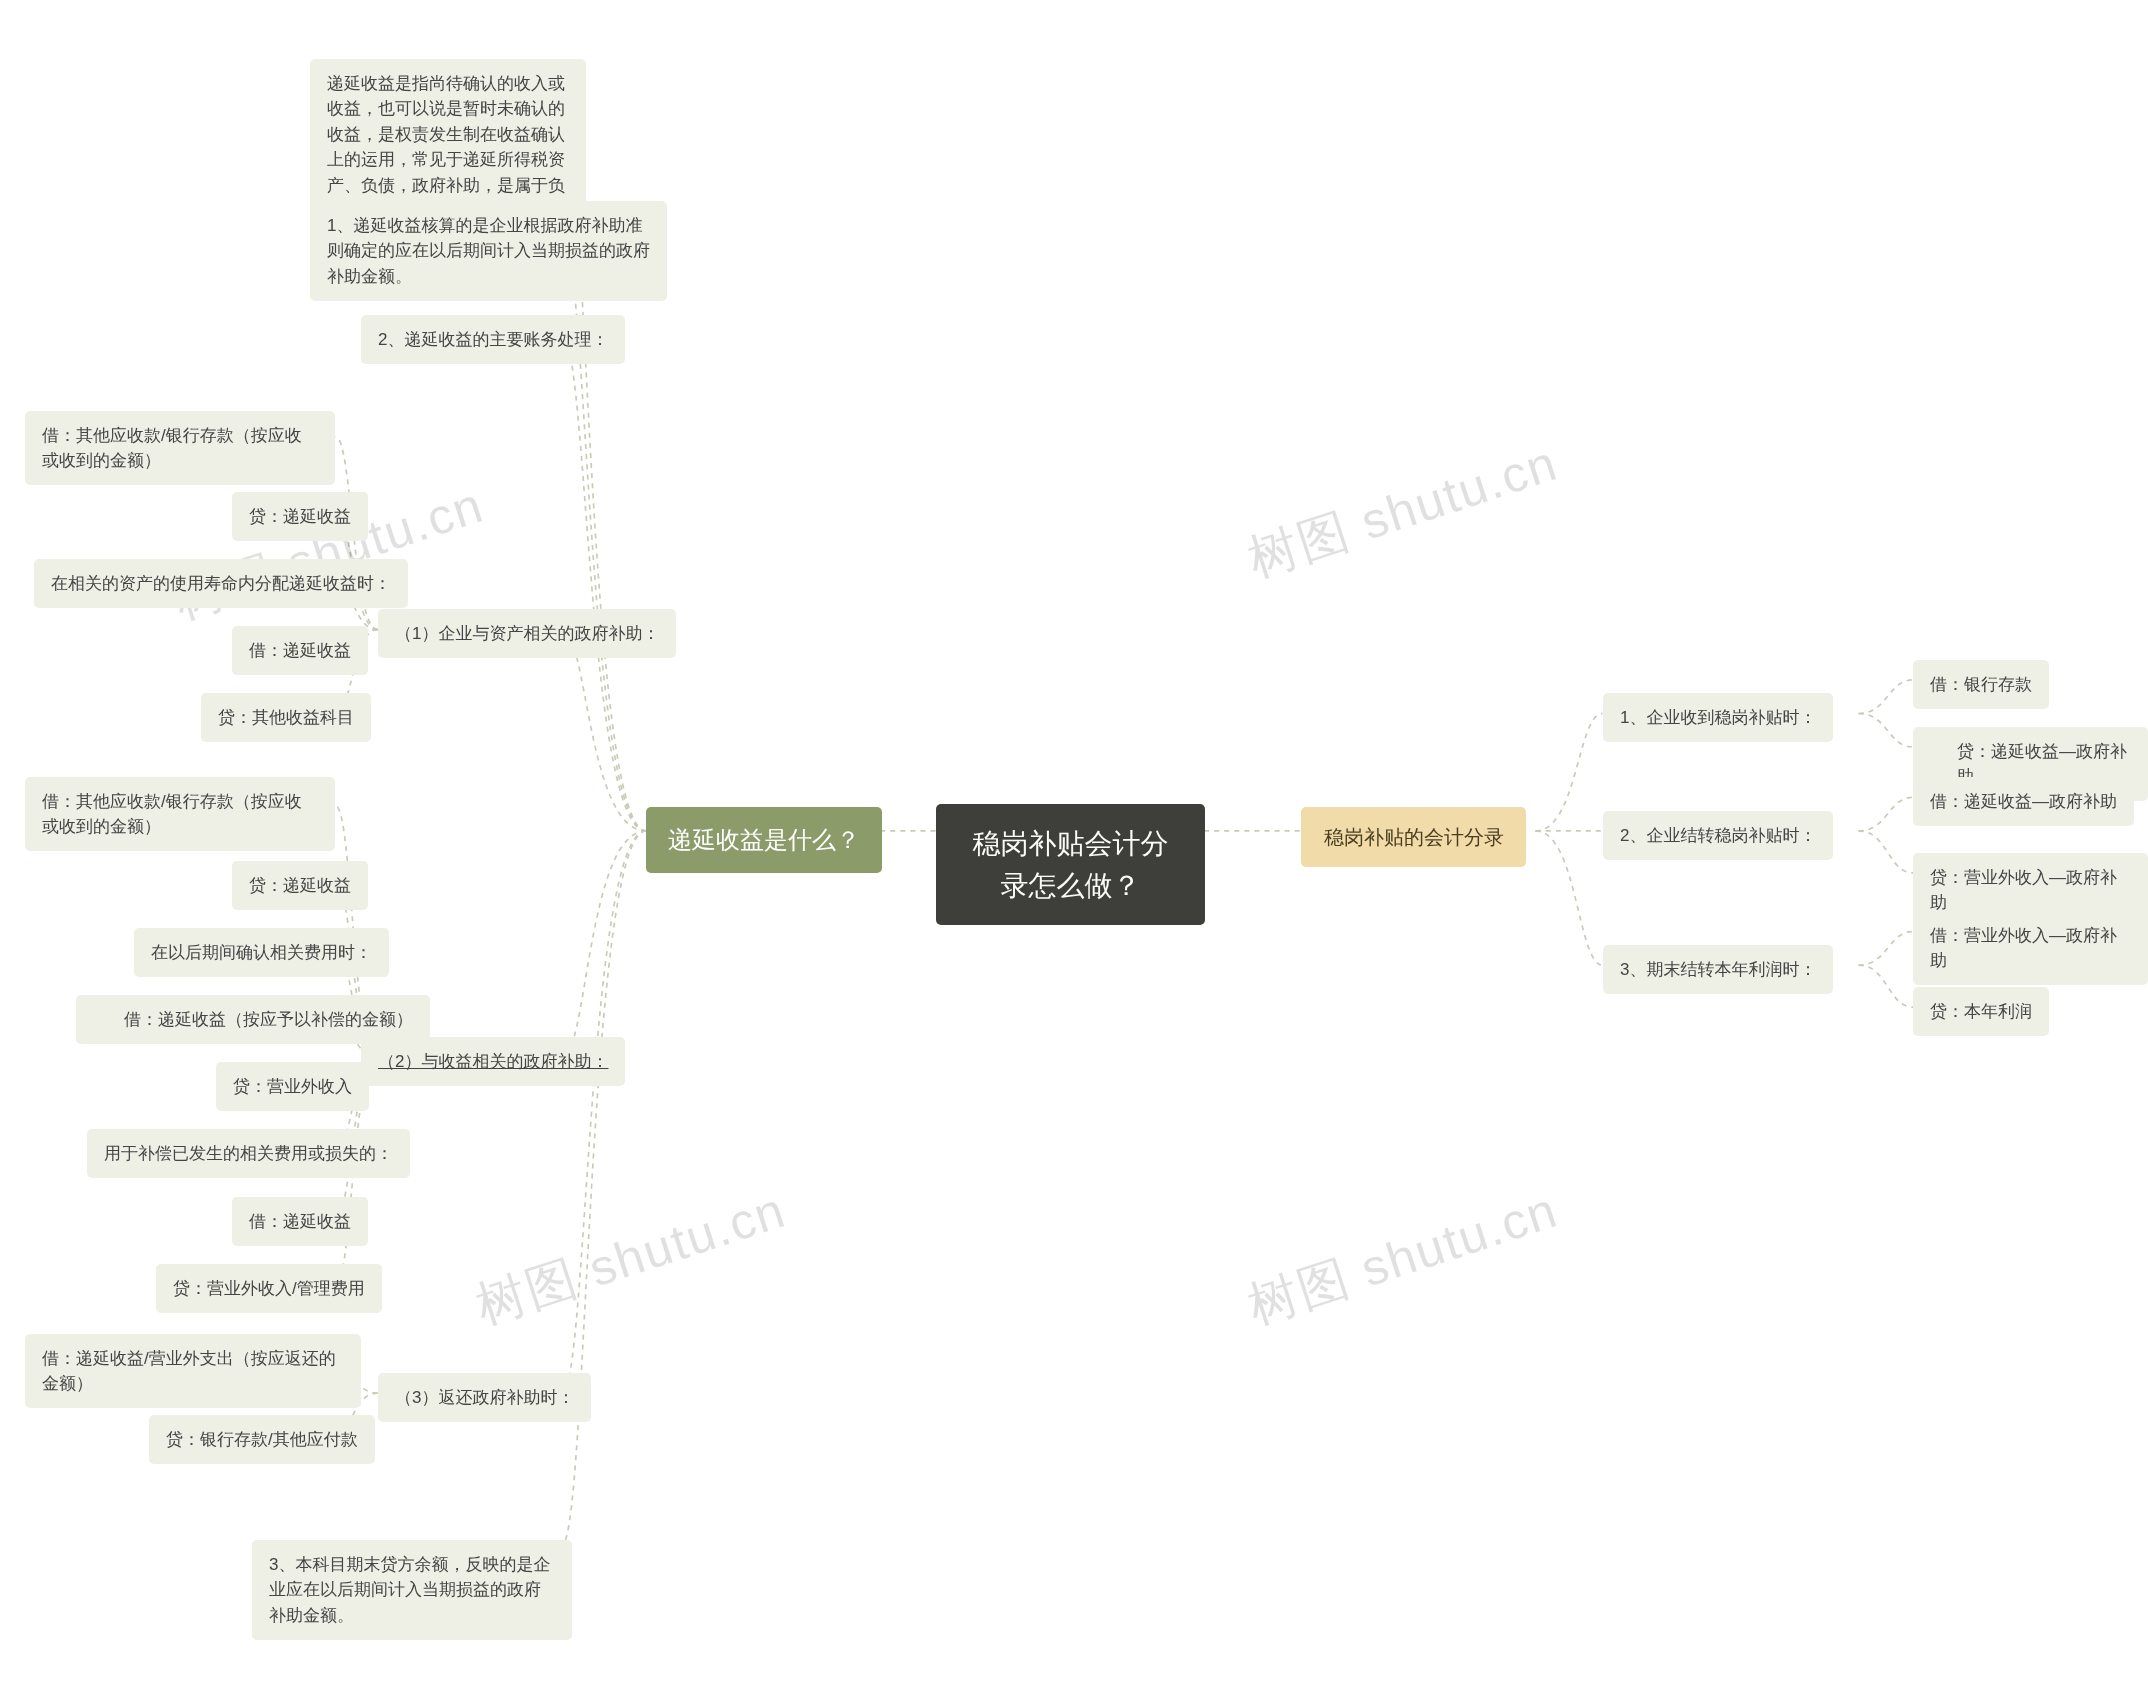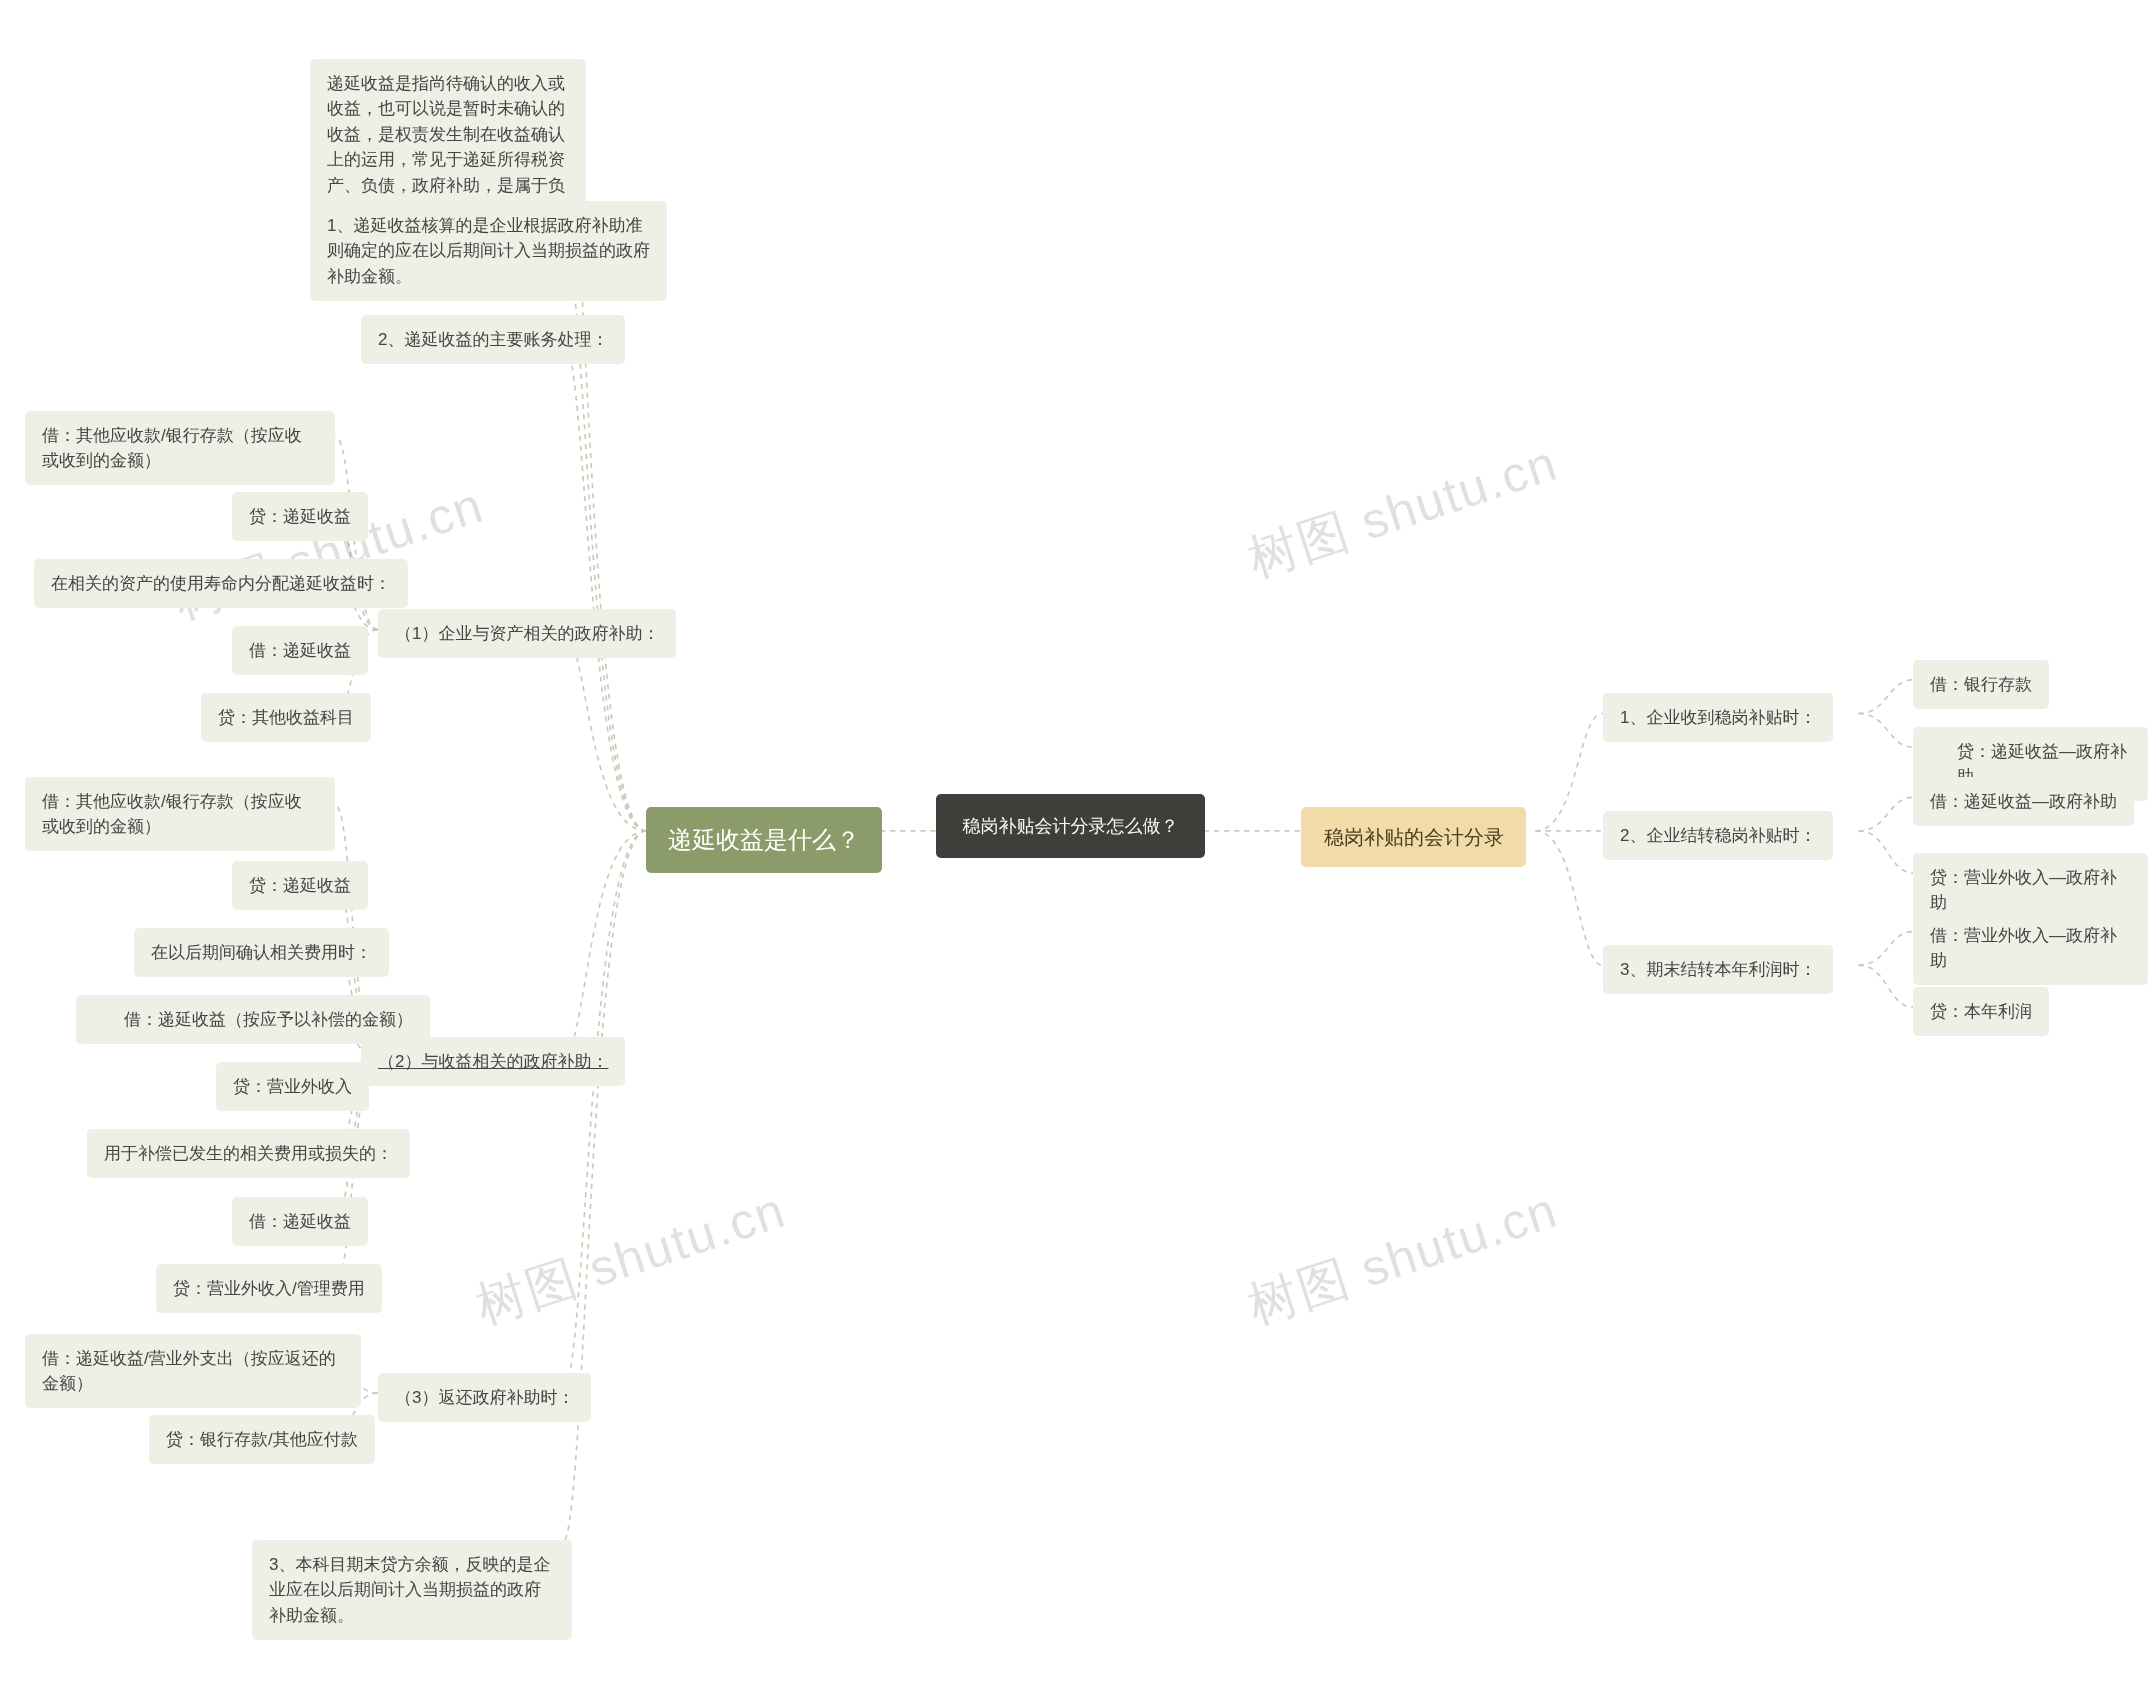--- a/index.html
+++ b/index.html
@@ -24,23 +24,24 @@
     box-sizing: border-box;
     padding: 11.7px 17px;
     border-radius: 5px;
     font-size: 18.5px;
     line-height: 1.5;
     color: #333;
   }
   .root-node {
     background: #3e3f3a;
     color: #fbfbf8;
-    font-size: 18px;
+    font-size: 28px;
     text-align: center;
     padding: 18.5px 23.5px;
+    margin-top: 10px;
   }
   .branch-left {
     background: #8b9c6a;
     color: #fff;
     font-size: 24px;
     padding: 15px 22px;
   }
   .branch-right {
     background: #f1dba9;
     color: #4a3e20;

